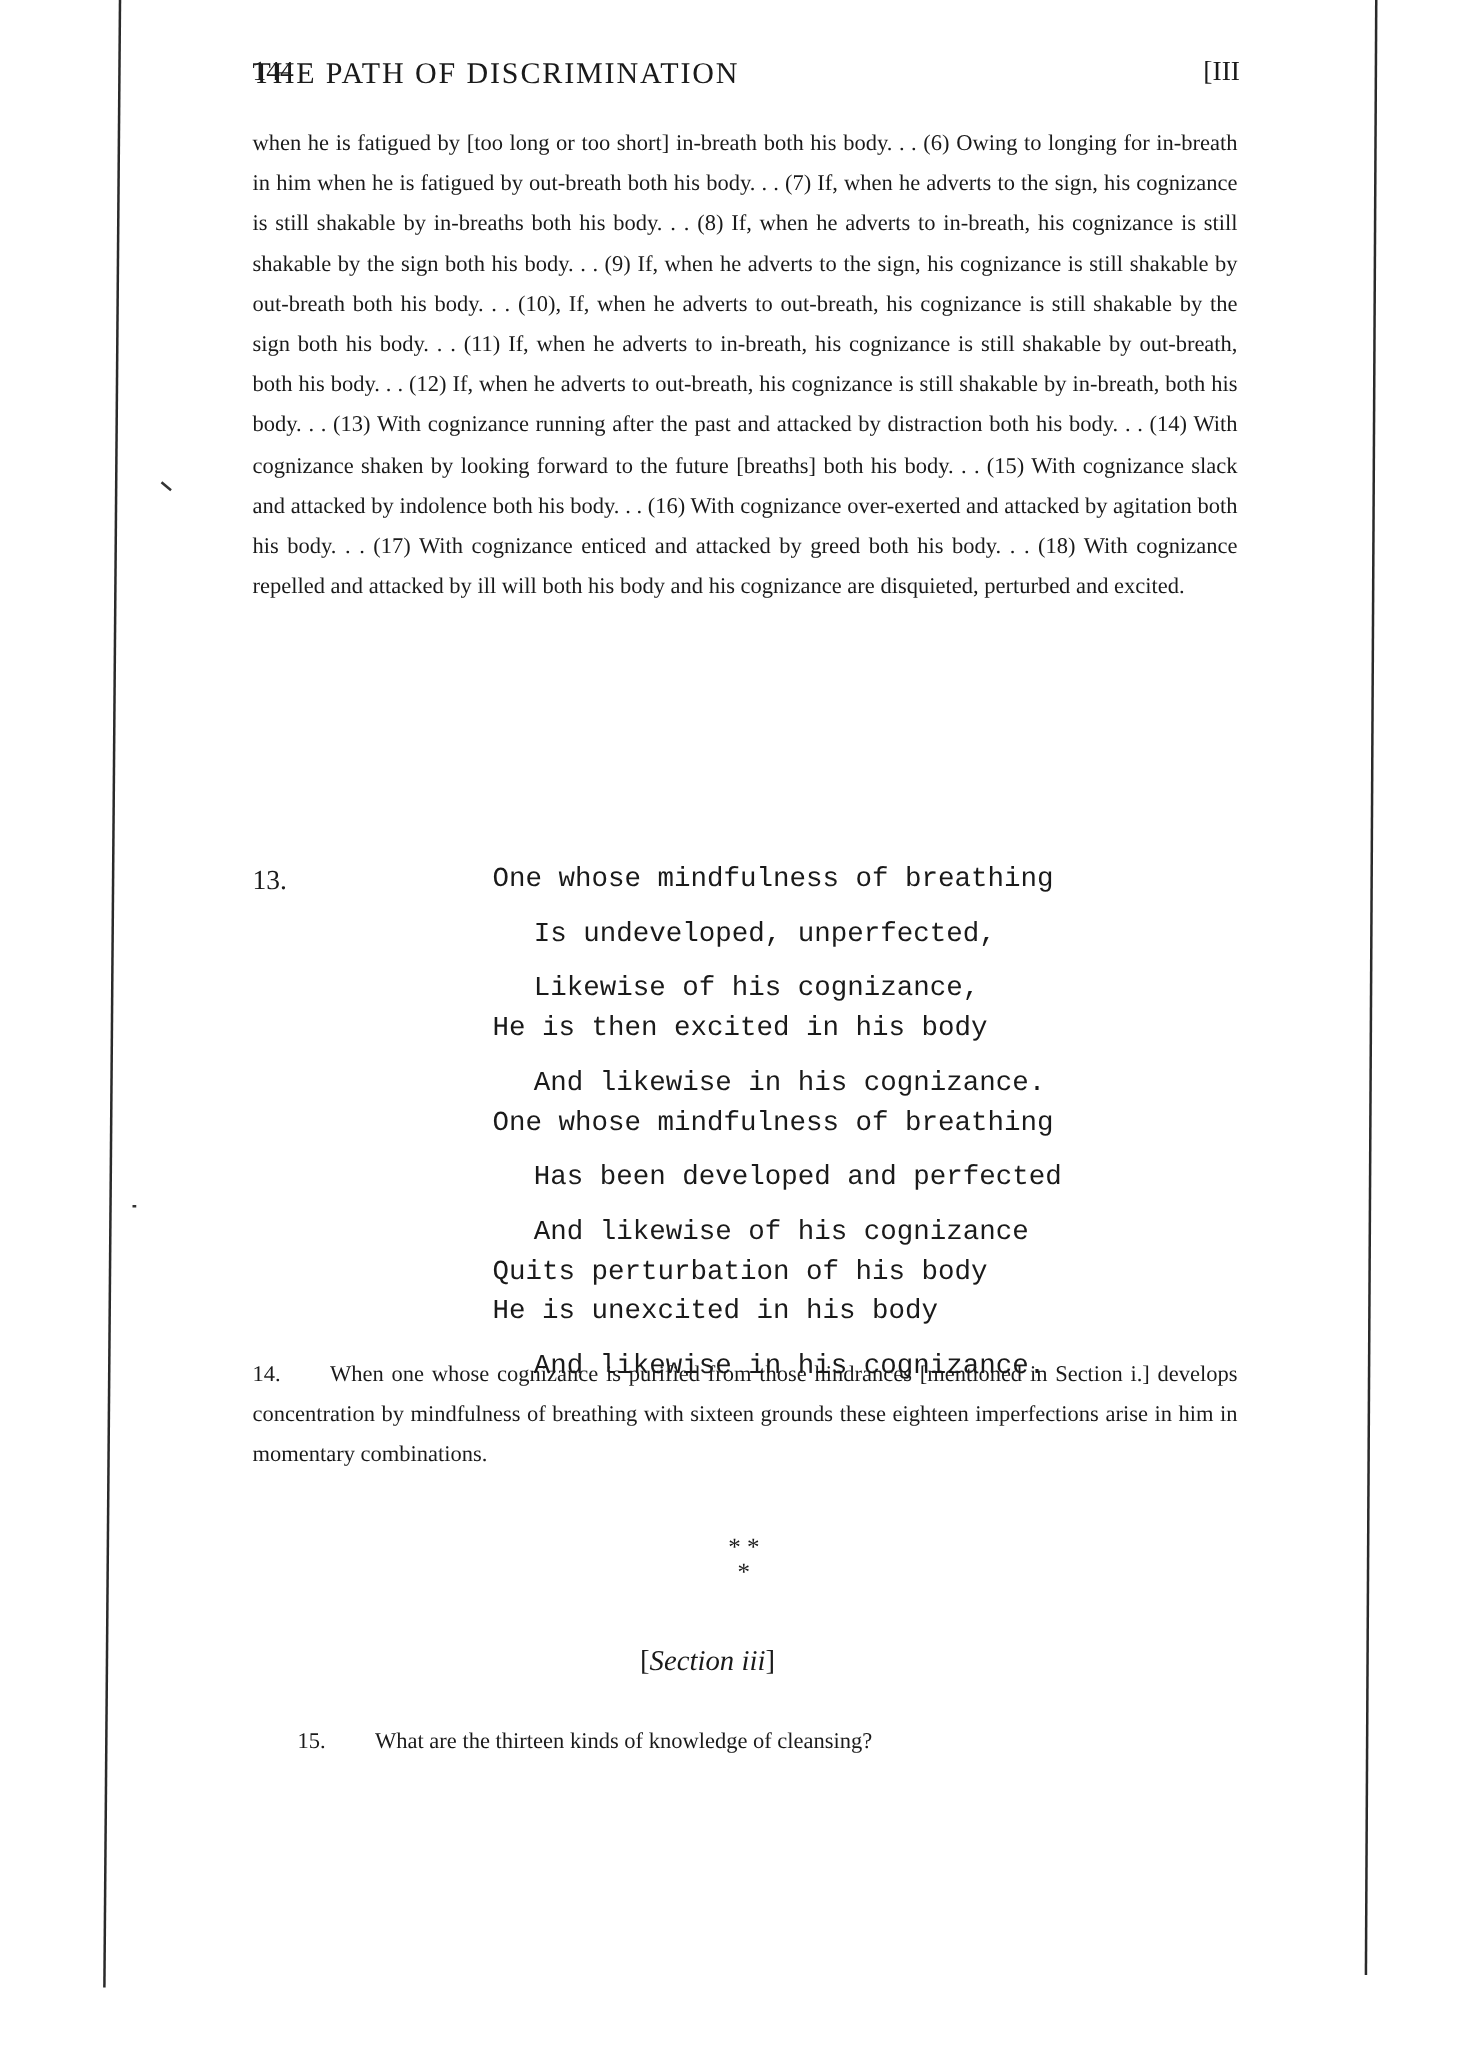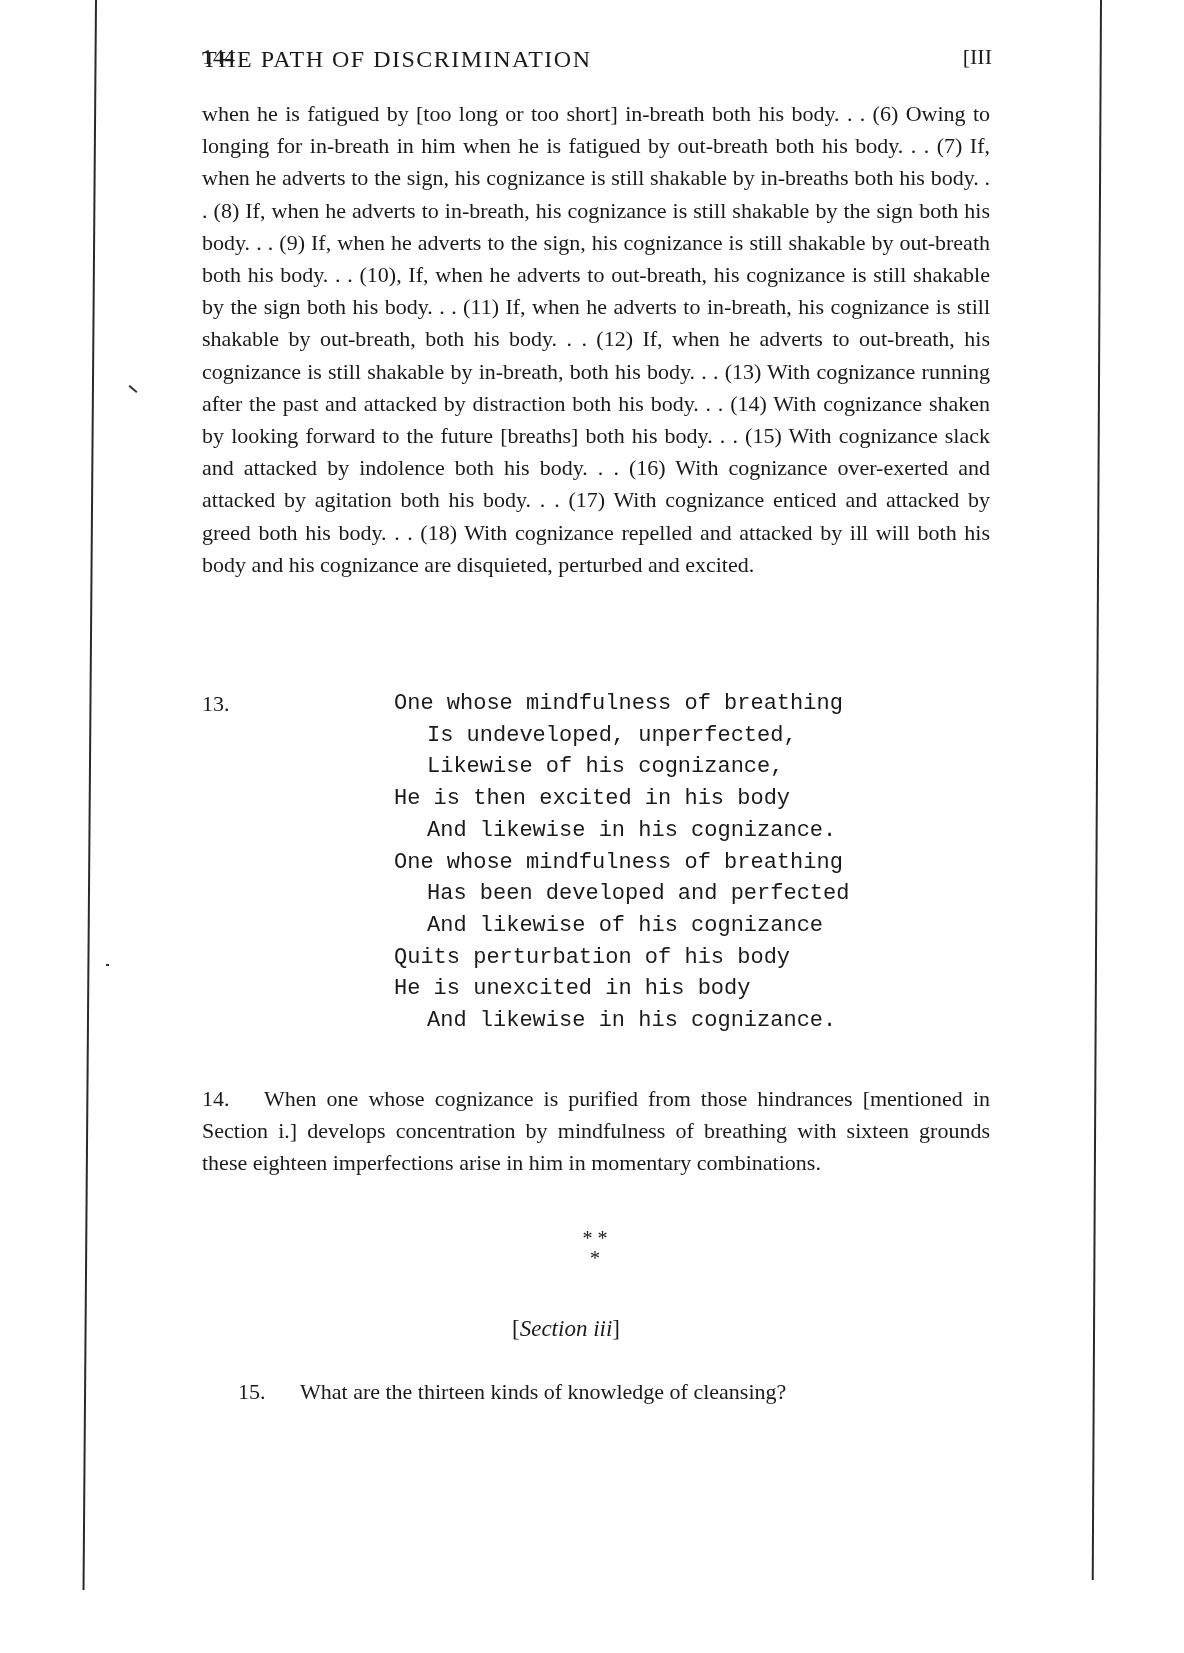--- a/index.html
+++ b/index.html
@@ -7,28 +7,28 @@
          font-family: "Liberation Serif", "DejaVu Serif", serif; color: #1a1a1a; }
   .margin-line { position: absolute; top: 0; width: 2px; background: #2a2a2a; }
   .margin-line.left { left: 95px; height: 1590px; transform: skewX(-0.45deg); transform-origin: top; }
   .margin-line.right { left: 1100px; height: 1580px; transform: skewX(-0.3deg); transform-origin: top; }
   .speck { position: absolute; width: 3px; height: 2px; background: #333; }
   .header { position: absolute; top: 44px; left: 202px; width: 790px; height: 34px; font-size: 22px; }
   .header .pnum { position: absolute; left: 0; top: 0; }
   .header .running { position: absolute; left: 0; right: 0; top: 2px; text-align: left;
                      letter-spacing: 1.5px; font-size: 24px; }
   .header .chap { position: absolute; right: 0; top: 0; }
-  .body { position: absolute; left: 202px; width: 788px; font-size: 22px; line-height: 32.2px; }
+  .body { position: absolute; left: 202px; width: 788px; font-size: 18px; line-height: 32.2px; }
   .para { text-align: justify; margin: 0; }
   .p1 { top: 98px; }
   .stanza { position: absolute; top: 688px; left: 202px; width: 790px; font-size: 22px; line-height: 31.7px; }
   .stanza .num { position: absolute; left: 0; top: 0; }
   .stanza .lines { position: absolute; left: 192px; top: 0; font-family: Liberation Mono, monospace; }
   .stanza .line { white-space: nowrap; }
-  .stanza .line.indent { padding-left: 33px; }
+  .stanza .line.indent { padding-left: 33px; margin-top: 12px; }
   .p14 { top: 1083px; }
   .p14 .n, .p15 .n { display: inline-block; width: 62px; }
   .asterisms { position: absolute; top: 1228px; left: 560px; width: 70px; height: 50px; font-size: 20px; text-align: center; line-height: 20px; }
   .section-heading { position: absolute; top: 1316px; left: 0; width: 1132px; text-align: center; font-size: 23px; font-style: italic; }
   .section-heading .br { font-style: normal; }
   .p15 { top: 1376px; margin-left: 36px; }
 </style>
 </head>
 <body>
 

